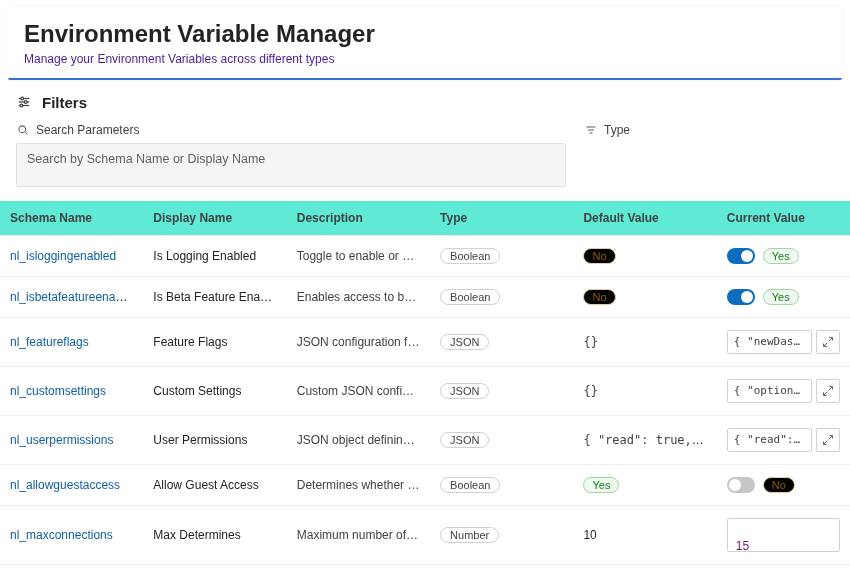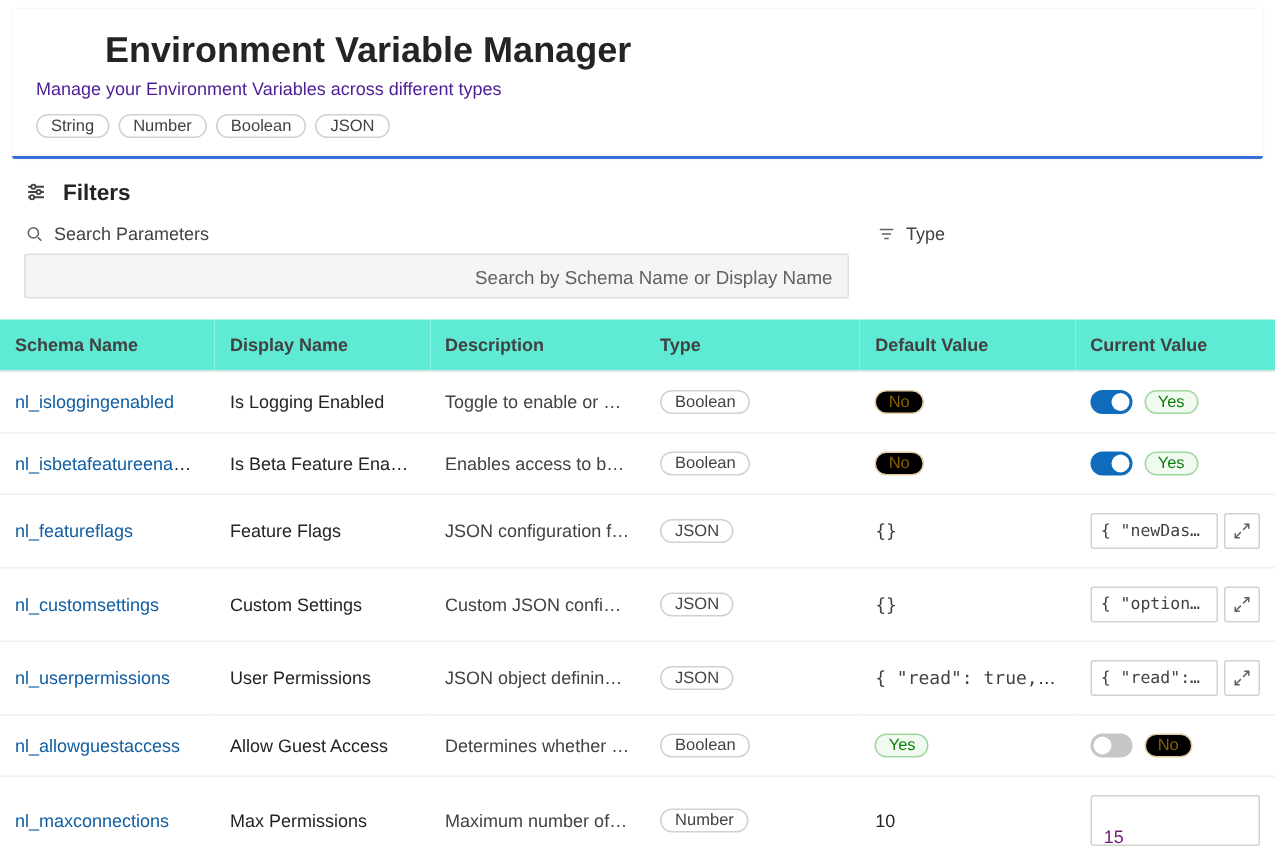--- a/index.html
+++ b/index.html
@@ -17,21 +17,20 @@
     padding: 14px 16px 12px 16px;
     border-bottom: 2px solid #3b6fd8;
     border-radius: 2px;
     box-shadow: 0 0 2px rgba(0,0,0,0.08);
   }
   .page-title {
     font-size: 24px;
     font-weight: 600;
     color: #242424;
     line-height: 1.2;
-    margin-left: 46px;
   }
   .page-subtitle {
     font-size: 12px;
     color: #4c1d95;
     margin-top: 3px;
   }
   .tags {
     display: flex;
     gap: 6px;
     margin-top: 10px;
@@ -60,32 +59,32 @@
   .filters-title {
     font-size: 15px;
     font-weight: 600;
   }
   .filter-row {
     display: flex;
     gap: 18px;
     padding: 6px 16px 14px 16px;
   }
   .filter-col { display:flex; flex-direction:column; gap:6px; }
-  .filter-col.search { flex: 1; text-align: right; }
+  .filter-col.search { flex: 1; }
   .filter-col.type { width: 250px; }
   .field-label-row {
     display:flex; align-items:center; gap:6px;
     font-size: 12px; color:#424242;
   }
   .field-label-row .mini-icon {
     width:14px; height:14px; color:#616161;
     display:flex; align-items:center; justify-content:center;
   }
   .text-input, .select-input {
-    height: 30px;
+    height: 44px;
     border: 1px solid #e0e0e0;
     background: #f5f5f5;
     border-radius: 2px;
     padding: 0 10px;
     font-size: 12.5px;
     color: #616161;
     line-height: 30px;
     white-space: nowrap;
     overflow:hidden;
   }
@@ -200,26 +199,20 @@
   }
   .toggle.on .knob { left:14px; }
   svg { display:block; }
 </style>
 </head>
 <body>
 
 <div class="header-card">
   <div class="page-title">Environment Variable Manager</div>
   <div class="page-subtitle">Manage your Environment Variables across different types</div>
-  <div class="tags">
-    <span class="tag">String</span>
-    <span class="tag">Number</span>
-    <span class="tag">Boolean</span>
-    <span class="tag">JSON</span>
-  </div>
 </div>
 
 <div class="filters-header">
   <span class="icon-slot">
     <svg width="14" height="14" viewBox="0 0 16 16" fill="none" stroke="currentColor" stroke-width="1.4">
       <line x1="2" y1="4" x2="14" y2="4"></line>
         <circle cx="6" cy="4" r="1.6" fill="#fff"></circle>
       <line x1="2" y1="8" x2="14" y2="8"></line>
         <circle cx="10" cy="8" r="1.6" fill="#fff"></circle>
       <line x1="2" y1="12" x2="14" y2="12"></line>
@@ -376,21 +369,21 @@
           <div class="toggle-wrap">
             <div class="toggle">
               <div class="knob"></div>
             </div>
             <span class="pill-no">No</span>
           </div>
         </td>
       </tr>
       <tr>
         <td><span class="schema-link">nl_maxconnections</span></td>
-        <td>Max Permissions</td>
+        <td>Max Determines</td>
         <td class="desc-cell">Maximum number of simu...</td>
         <td><span class="type-pill">Number</span></td>
         <td>10</td>
         <td>
           <div class="num-input">15</div>
         </td>
       </tr>
     </tbody>
 </table>
 

